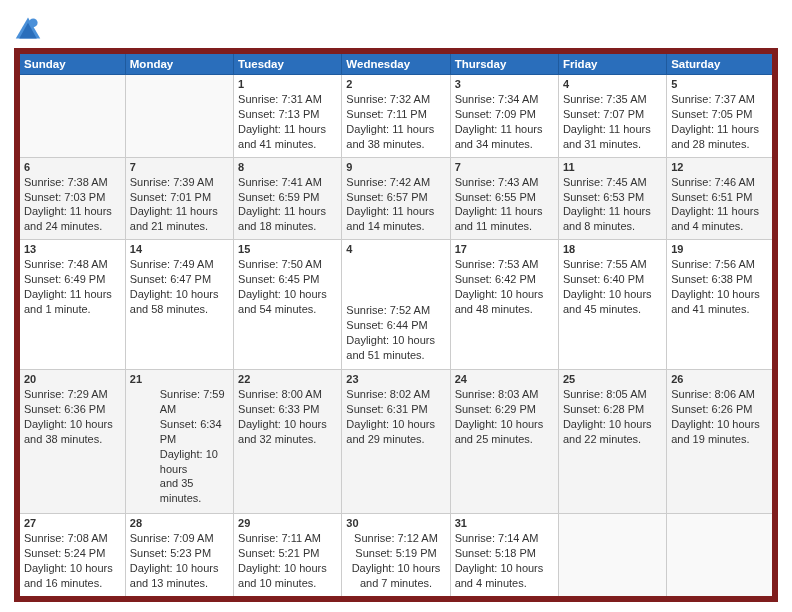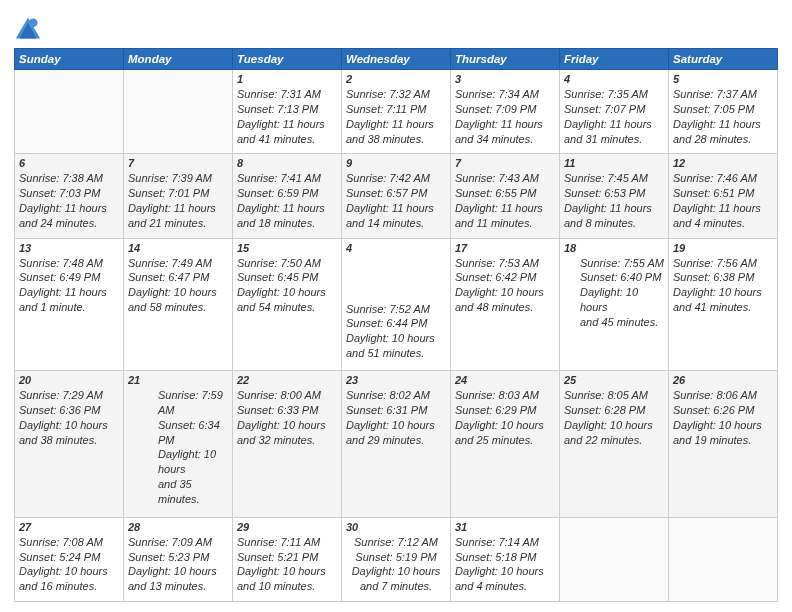--- a/index.html
+++ b/index.html
@@ -56,25 +56,24 @@
       font-weight: normal;
       color: #333;
       line-height: 1.1;
     }
     .subtitle {
       font-size: 14px;
       color: #555;
     }
     .calendar {
       flex: 1;
-      border: 1px solid #7f1d1d;
+      border: 6px solid #7f1d1d;
       border-collapse: collapse;
       width: 100%;
       table-layout: fixed;
-      font-style: italic;
     }
     .calendar th {
       background: #2a6ebb;
       color: #fff;
       font-size: 11.5px;
       font-weight: bold;
       padding: 4px 4px;
       border: 1px solid #1e5a9e;
       text-align: left;
     }
@@ -261,21 +260,21 @@
           </td>
           <td>
             <span class="day-number">17</span>
             <div class="day-info" style="white-space: pre-line;">Sunrise: 7:53 AM
 Sunset: 6:42 PM
 Daylight: 10 hours
 and 48 minutes.</div>
           </td>
           <td>
             <span class="day-number">18</span>
-            <div class="day-info" style="white-space: pre-line; margin-left: 16px;">Sunrise: 7:55 AM
+            <div class="day-info" style="white-space: pre-line;">Sunrise: 7:55 AM
 Sunset: 6:40 PM
 Daylight: 10 hours
 and 45 minutes.</div>
           </td>
           <td>
             <span class="day-number">19</span>
             <div class="day-info" style="white-space: pre-line;">Sunrise: 7:56 AM
 Sunset: 6:38 PM
 Daylight: 10 hours
 and 41 minutes.</div>

